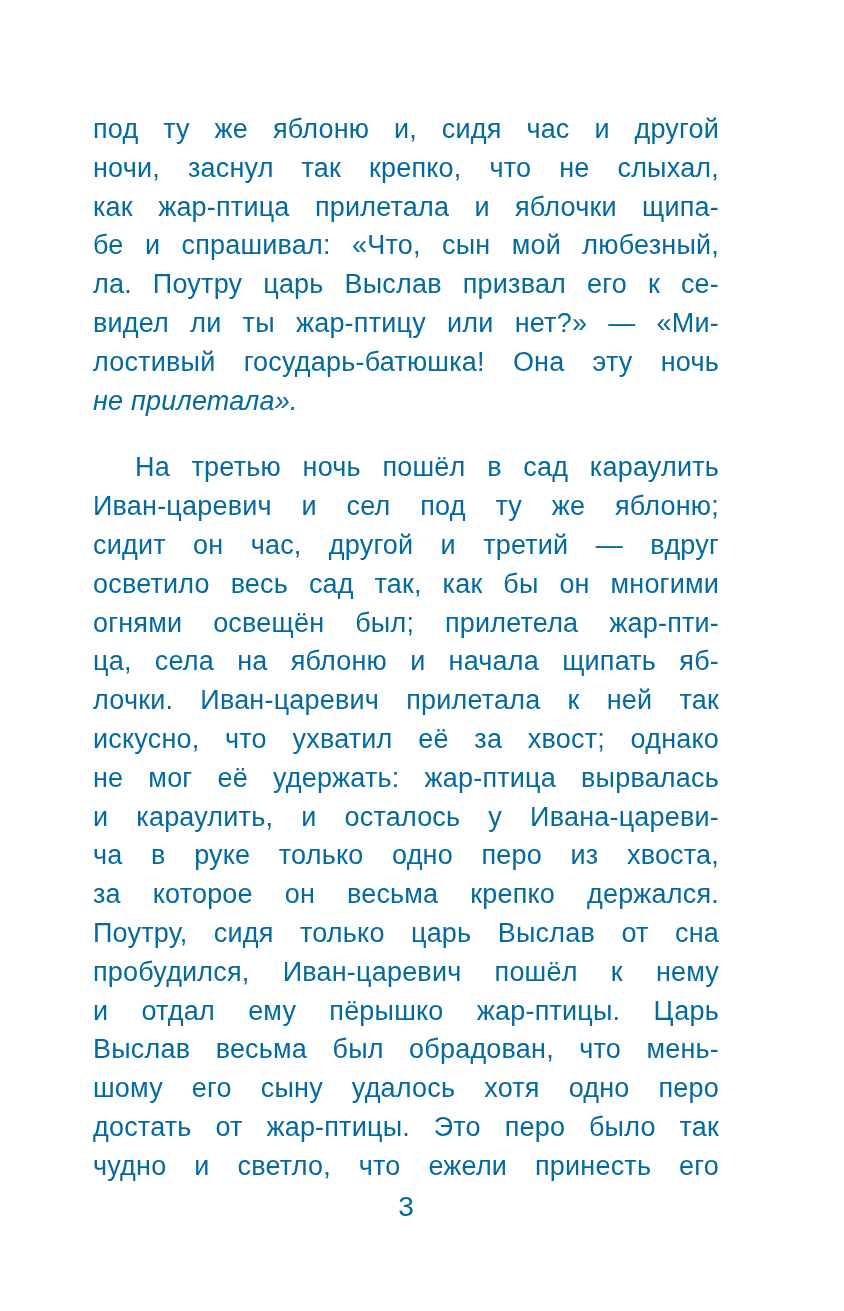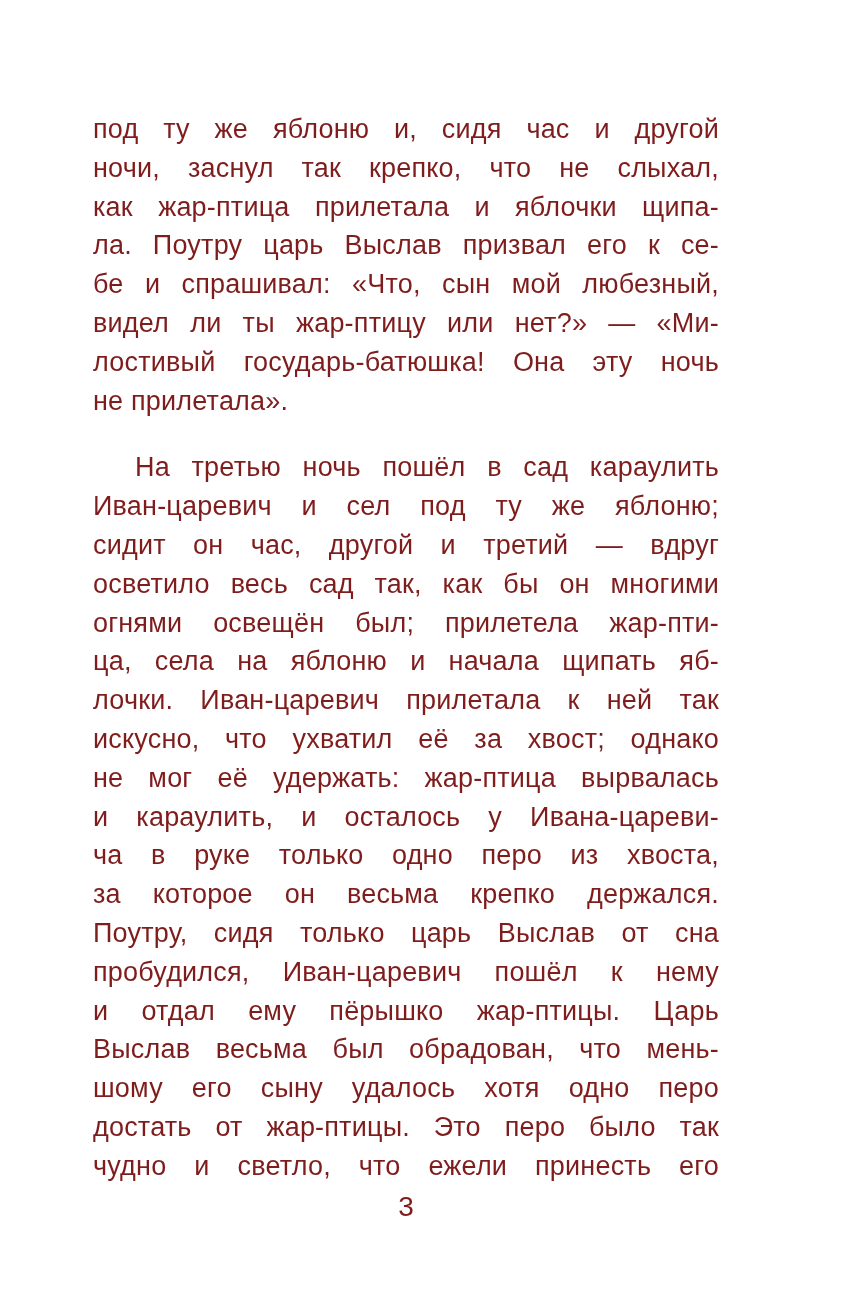--- a/index.html
+++ b/index.html
@@ -2,41 +2,42 @@
 <html><head>
 <meta charset="utf-8">
 <style>
   html, body { margin: 0; padding: 0; }
   .page {
     position: relative;
     width: 844px;
     height: 1311px;
     background: #ffffff;
     font-family: "Liberation Sans", "DejaVu Sans", sans-serif;
-    color: #7f1d1d;
+    color: #0369a1;
     overflow: hidden;
   }
   .text-block {
     position: absolute;
     left: 93px;
     top: 110px;
     width: 626px;
     font-size: 27px;
     line-height: 38.8px;
     letter-spacing: 0.2px;
   }
   .para { margin: 0; padding: 0; }
   .tl {
     text-align: justify;
     text-align-last: justify;
     white-space: normal;
   }
   .tl.plain {
     text-align: center;
     text-align-last: left;
+    font-style: italic;
   }
   .tl.indent {
     text-indent: 42px;
     margin-top: 28px;
   }
   .page-number {
     position: absolute;
     left: 93px;
     top: 1190px;
     width: 626px;
@@ -49,22 +50,22 @@
 <body>
 
 <div class="page">
 
   <div class="text-block">
 
     <div class="para">
       <div class="tl">под ту же яблоню и, сидя час и другой</div>
       <div class="tl">ночи, заснул так крепко, что не слыхал,</div>
       <div class="tl">как жар-птица прилетала и яблочки щипа-</div>
+      <div class="tl">бе и спрашивал: «Что, сын мой любезный,</div>
       <div class="tl">ла. Поутру царь Выслав призвал его к се-</div>
-      <div class="tl">бе и спрашивал: «Что, сын мой любезный,</div>
       <div class="tl">видел ли ты жар-птицу или нет?» — «Ми-</div>
       <div class="tl">лостивый государь-батюшка! Она эту ночь</div>
       <div class="tl plain">не прилетала».</div>
     </div>
 
     <div class="para">
       <div class="tl indent">На третью ночь пошёл в сад караулить</div>
       <div class="tl">Иван-царевич и сел под ту же яблоню;</div>
       <div class="tl">сидит он час, другой и третий — вдруг</div>
       <div class="tl">осветило весь сад так, как бы он многими</div>

